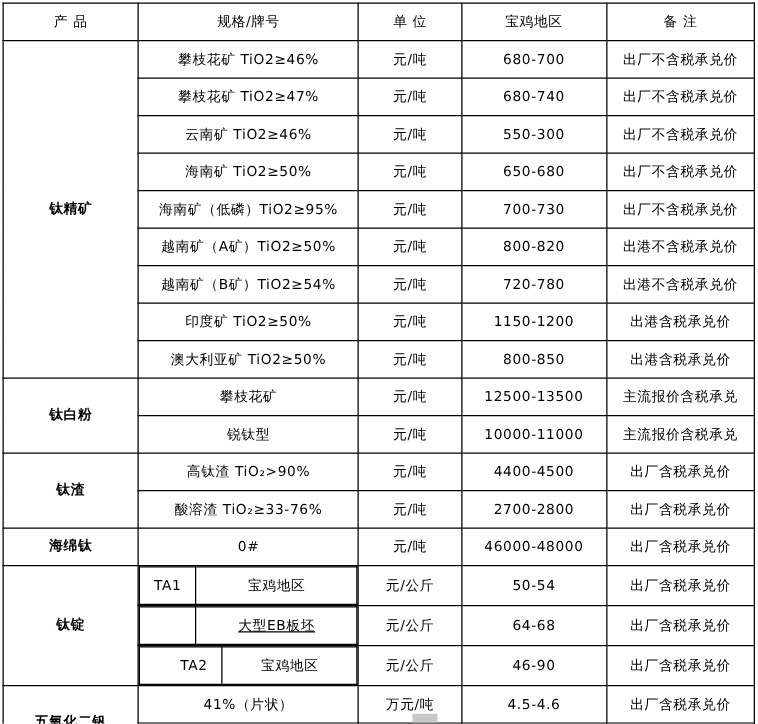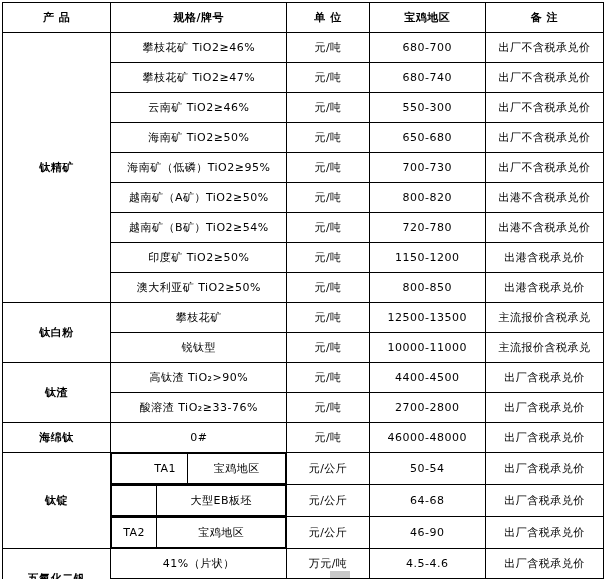--- a/index.html
+++ b/index.html
@@ -24,21 +24,21 @@
     text-align: center;
     vertical-align: middle;
     font-size: 11px;
     color: #000000;
     padding: 0;
     height: 29px;
     line-height: 13px;
     letter-spacing: 0.5px;
   }
   td.header-cell {
-    font-weight: bold;
+    font-weight: normal;
     font-size: 12px;
     letter-spacing: 3px;
     height: 26px;
     margin-left: 24px;
   }
   td.group-cell {
     font-weight: bold;
     font-size: 12px;
     letter-spacing: 1px;
     font-family: Liberation Serif, serif;
@@ -181,51 +181,51 @@
       <td>46000-48000</td>
       <td>出厂含税承兑价</td>
     </tr>
 
     <tr>
       <td class="group-cell" rowspan="3">钛锭</td>
       <td style="padding:0;">
         <table class="nested-table">
           <tbody>
               <tr>
-            <td class="sub-label" style="border-right:1px solid #000000; height:27px; text-align:center; font-size:11px;padding-left:31px;">TA1</td>
+            <td class="sub-label" style="border-right:1px solid #000000; height:27px; text-align:center; font-size:11px;">TA1</td>
             <td style="text-align:center; font-size:11px;">宝鸡地区</td>
           </tr>
         </tbody>
           </table>
       </td>
       <td>元/公斤</td>
       <td>50-54</td>
       <td>出厂含税承兑价</td>
     </tr>
     <tr>
       <td style="padding:0;">
         <table class="nested-table">
           <tbody>
               <tr>
             <td class="sub-label" style="border-right:1px solid #000000; height:27px; text-align:center; font-size:11px;"></td>
-            <td style="text-align:center; font-size:11px;">大型EB板坯</td>
+            <td style="text-align:center; font-size:11px;text-decoration:underline;">大型EB板坯</td>
           </tr>
         </tbody>
           </table>
       </td>
       <td>元/公斤</td>
       <td>64-68</td>
       <td>出厂含税承兑价</td>
     </tr>
     <tr>
       <td style="padding:0;">
         <table class="nested-table">
           <tbody>
               <tr>
-            <td class="sub-label" style="border-right:1px solid #000000; height:27px; text-align:center; font-size:11px;">TA2</td>
+            <td class="sub-label" style="border-right:1px solid #000000; height:27px; text-align:center; font-size:11px;padding-left:21px;">TA2</td>
             <td style="text-align:center; font-size:11px;">宝鸡地区</td>
           </tr>
         </tbody>
           </table>
       </td>
       <td>元/公斤</td>
       <td>46-90</td>
       <td>出厂含税承兑价</td>
     </tr>
 

